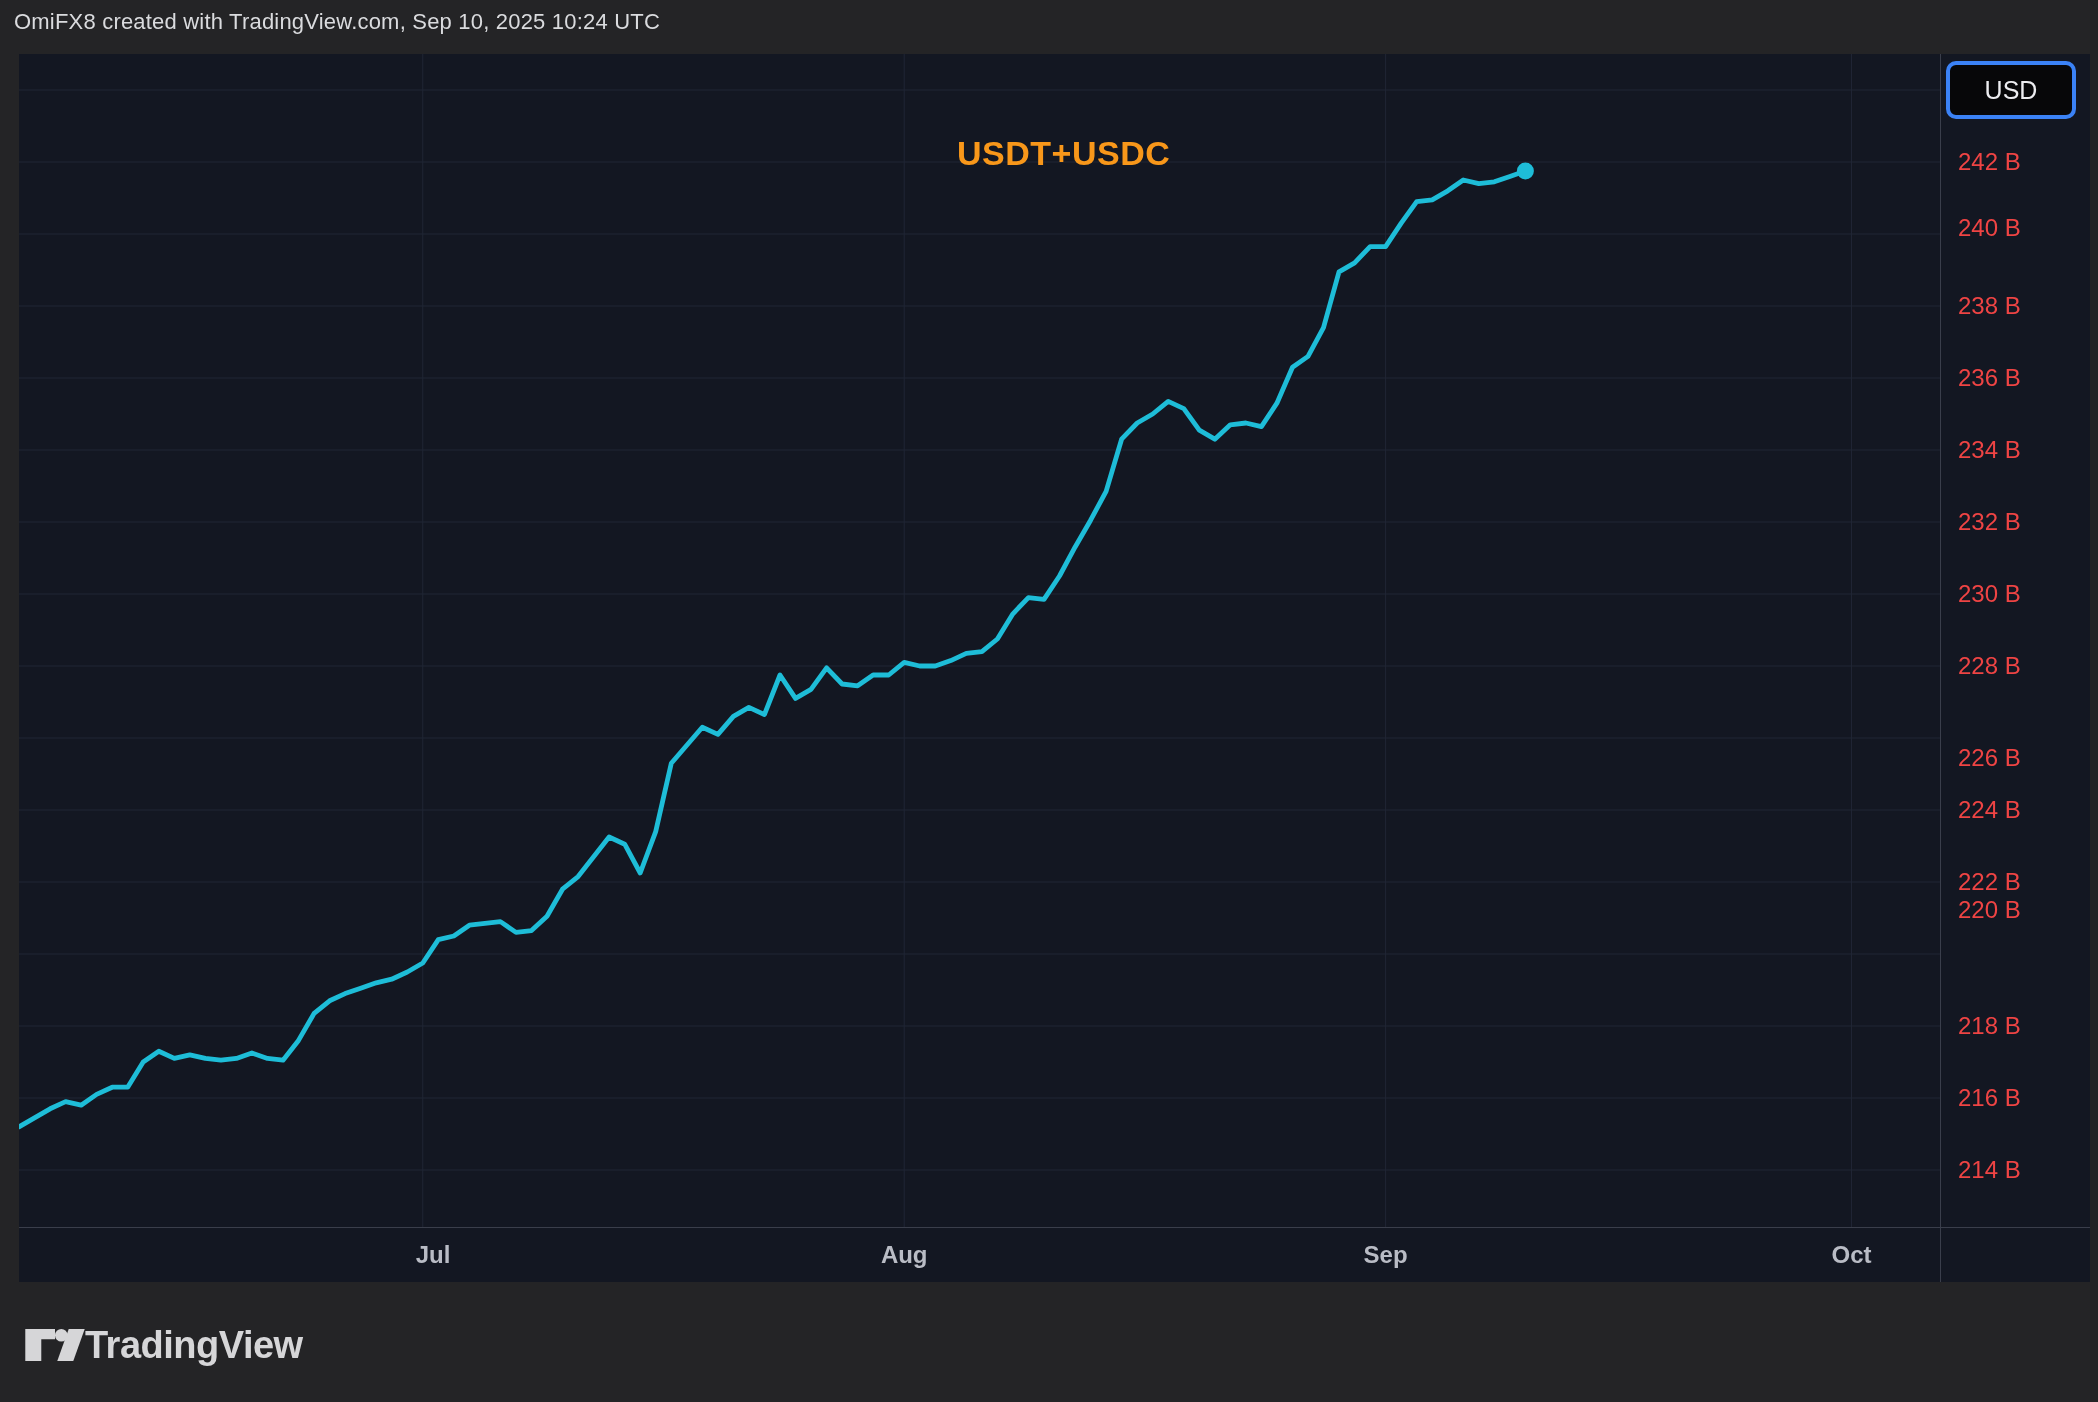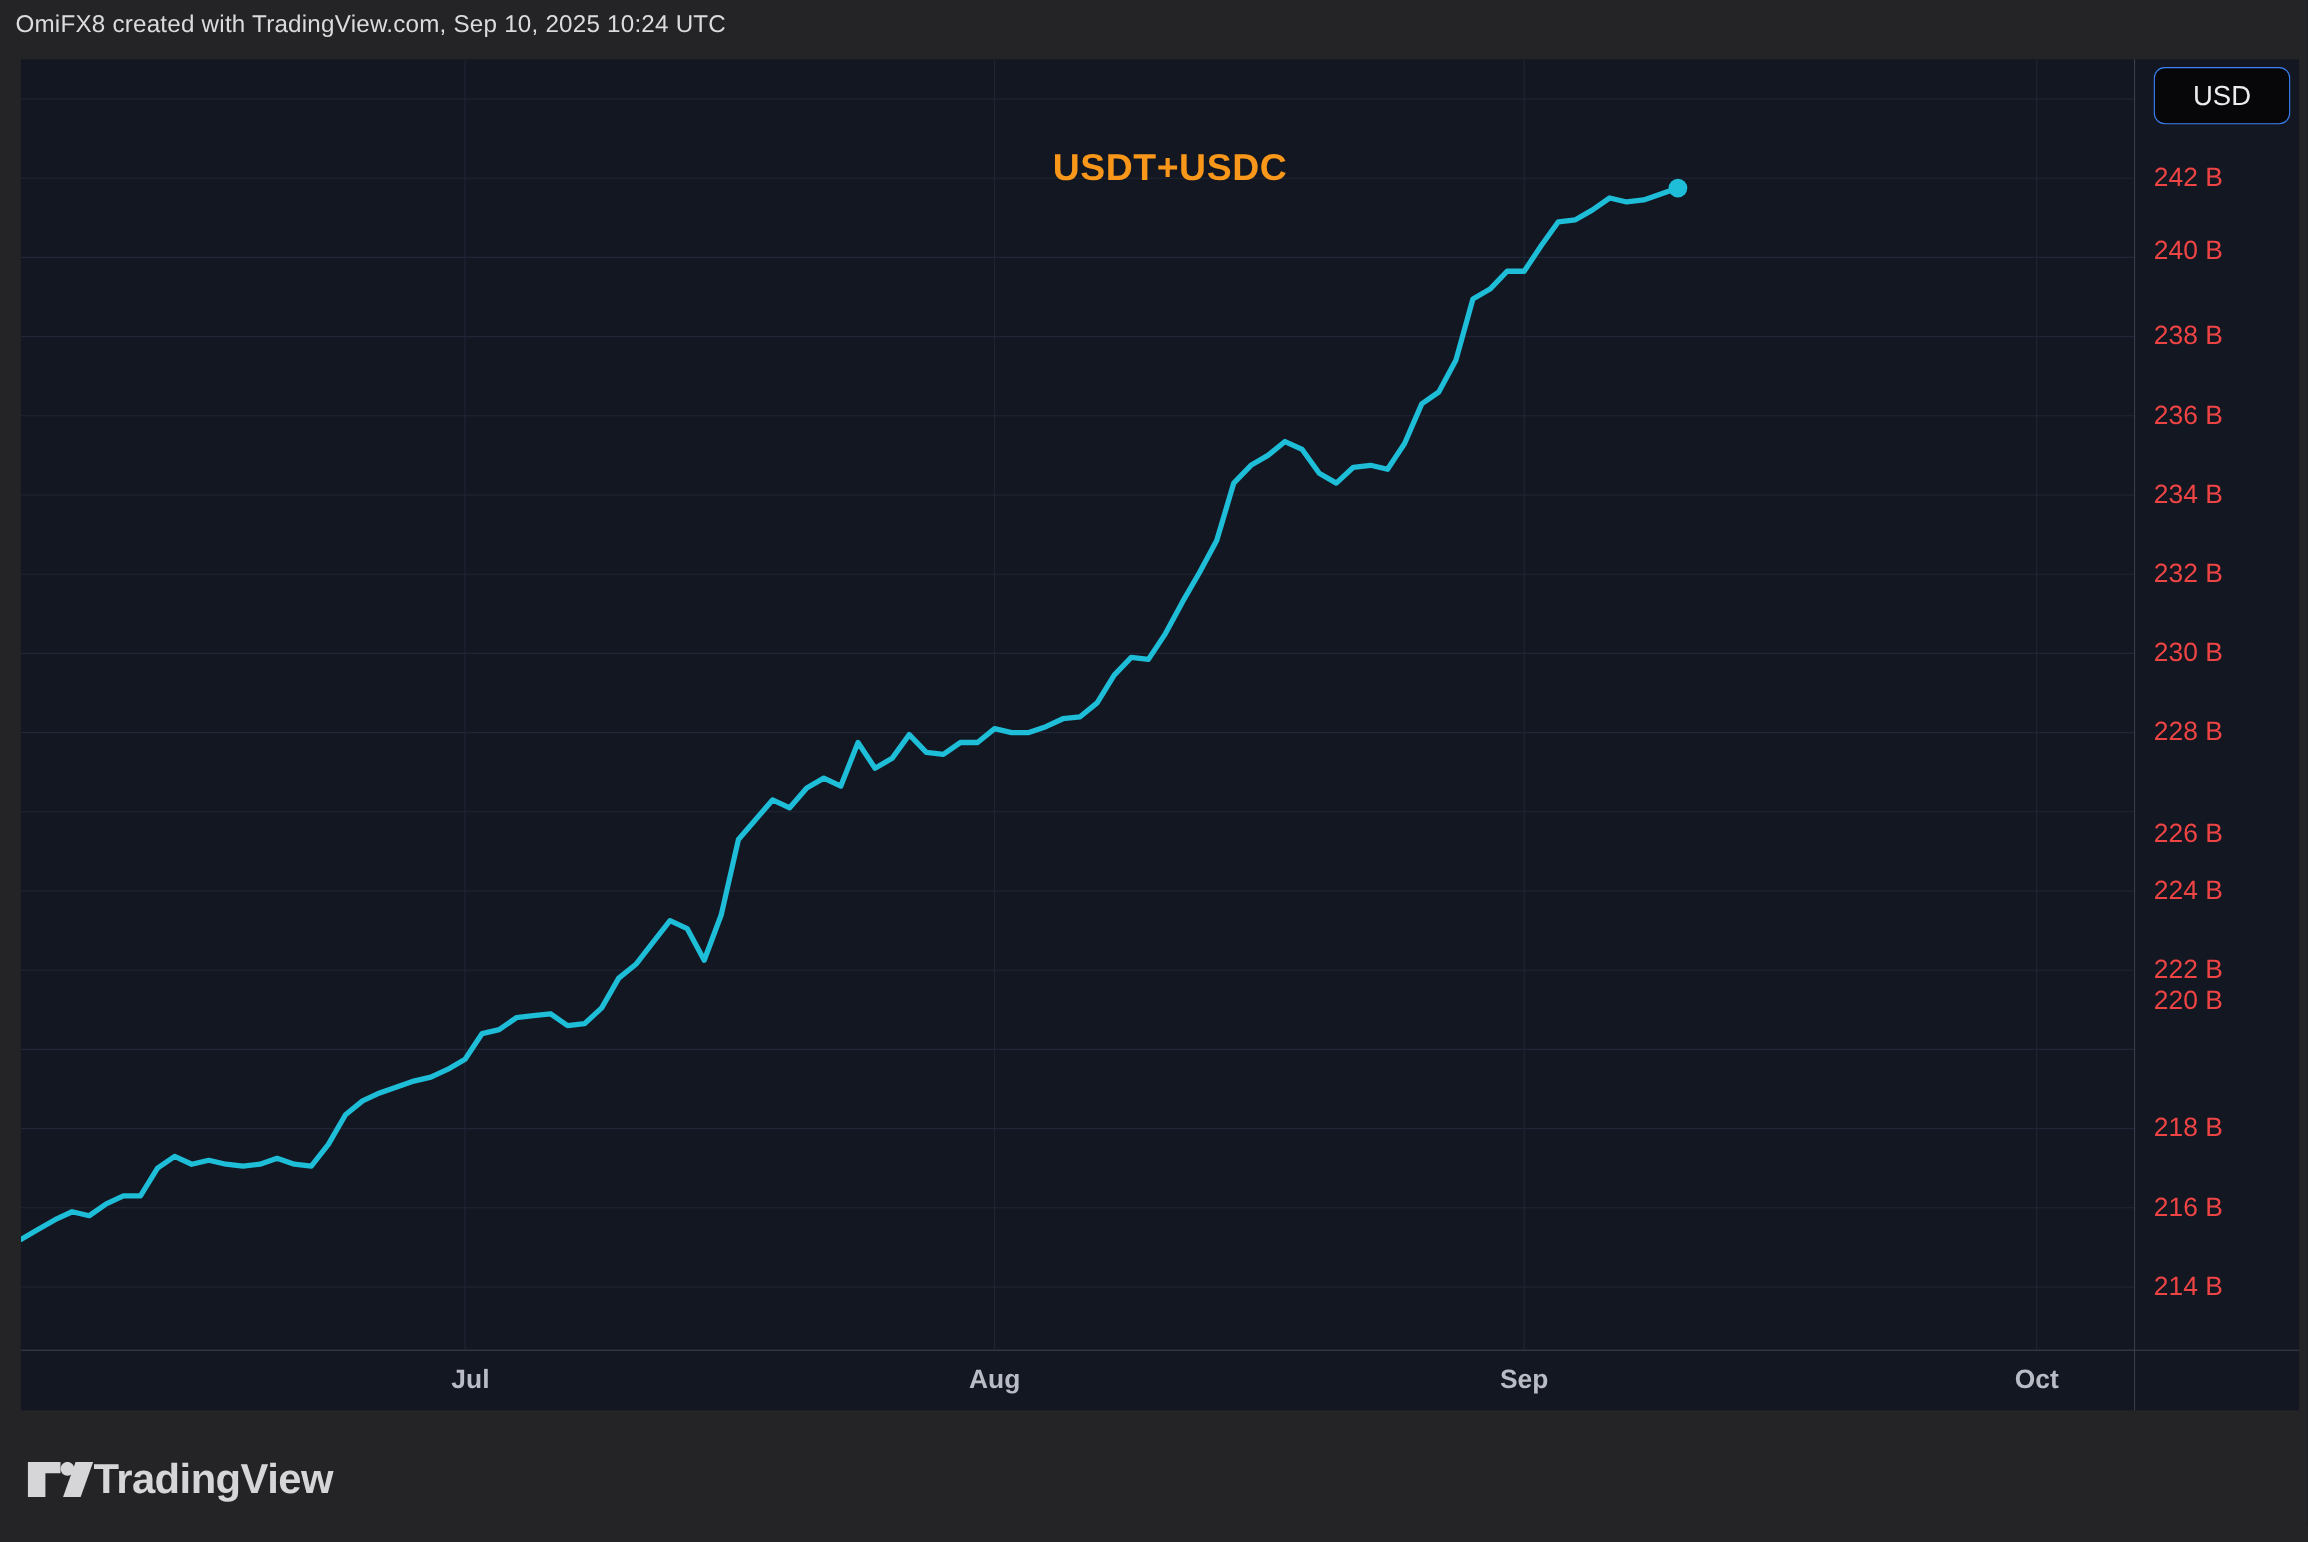--- a/index.html
+++ b/index.html
@@ -27,22 +27,22 @@
   .annotation{
     position:absolute;left:938px;top:80px;
     font-size:34px;font-weight:bold;color:#f8971a;letter-spacing:.5px;white-space:nowrap;
   }
 
   .price-axis{
     position:absolute;left:1922px;top:0;width:149px;height:1228px;
     background:#131722;
   }
   .usd-btn{
-    position:absolute;left:17px;top:7px;width:122px;height:50px;
-    background:#070709;border:1px solid #3b82f6;border-radius:10px;
+    position:absolute;left:5px;top:7px;width:122px;height:50px;
+    background:#070709;border:4px solid #3b82f6;border-radius:10px;
     color:#ececf0;font-size:25px;
     display:flex;align-items:center;justify-content:center;cursor:pointer;
   }
   .y-label{
     position:absolute;left:17px;height:30px;line-height:30px;
     font-size:24px;color:#ef4444;white-space:nowrap;
   }
 
   .time-axis{
     position:absolute;left:0;top:1174px;width:1921px;height:54px;
@@ -113,21 +113,21 @@
         <div class="y-label" style="top: 669px; margin-top: 20px;">226 B</div>
         <div class="y-label" style="top: 741px;">224 B</div>
         <div class="y-label" style="top: 813px;">222 B</div>
         <div class="y-label" style="top: 841px;">220 B</div>
         <div class="y-label" style="top: 957px;">218 B</div>
         <div class="y-label" style="top: 1029px;">216 B</div>
         <div class="y-label" style="top: 1101px;">214 B</div>
       </div>
 
     <div class="time-axis" id="time-axis">
-        <div class="x-label" style="left: 346px; text-align: right;">Jul</div>
+        <div class="x-label" style="left: 374px;">Jul</div>
         <div class="x-label" style="left: 845.21px;">Aug</div>
         <div class="x-label" style="left: 1326.64px;">Sep</div>
         <div class="x-label" style="left: 1792.54px;">Oct</div>
       </div>
 
     <div class="v-border"></div>
     <div class="h-border"></div>
   </div>
 
   <div class="footer">

